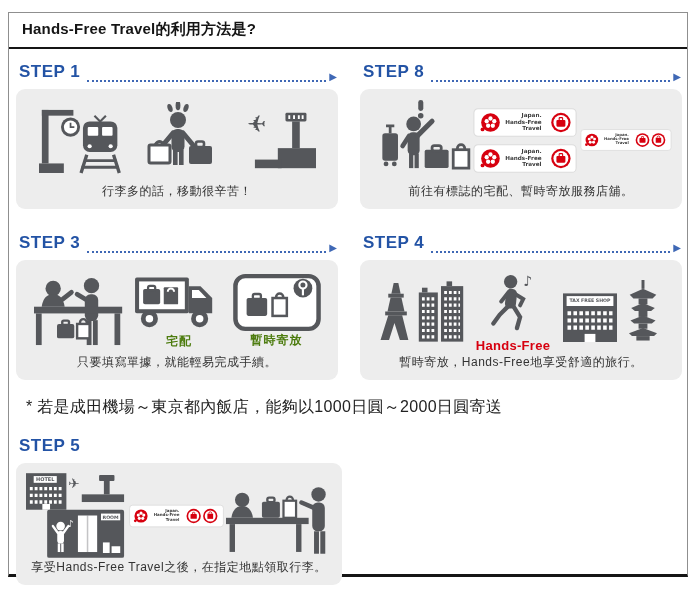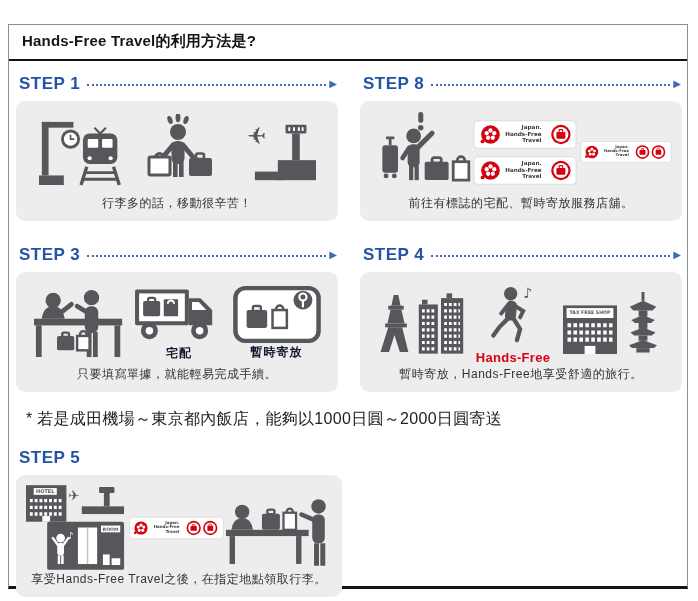--- a/index.html
+++ b/index.html
@@ -1,33 +1,33 @@
 <!DOCTYPE html>
 <html><head>
 <meta charset="utf-8">
 <style>
   html,body{margin:0;padding:0;background:#fff;}
   body{width:698px;height:601px;font-family:"Liberation Sans","DejaVu Sans",sans-serif;-webkit-font-smoothing:antialiased;}
   .frame{position:relative;width:698px;height:601px;background:#fff;}
-  .box{position:absolute;left:8px;top:24px;width:680px;height:565px;border:1px solid #8f8f8f;border-bottom:3px solid #151515;box-sizing:border-box;background:#fff;}
+  .box{position:absolute;left:8px;top:12px;width:680px;height:565px;border:1px solid #8f8f8f;border-bottom:3px solid #151515;box-sizing:border-box;background:#fff;}
   .title{margin:0;padding:7px 13px 8px;font-size:15px;font-weight:bold;color:#151515;border-bottom:2px solid #151515;letter-spacing:.2px;}
   .content{padding:13px 7px 0;}
   .grid{display:grid;grid-template-columns:322px 322px;column-gap:22px;row-gap:24px;}
-  .step-head{display:flex;align-items:center;height:20px;margin:0 1px 7px 3px;}
+  .step-head{display:flex;align-items:flex-end;height:20px;margin:0 1px 7px 3px;}
   .step-label{color:#2353a5;font-weight:bold;font-size:17px;letter-spacing:.5px;white-space:nowrap;}
   .leader{flex:1;height:0;border-top:2px dotted #3f68b5;margin:1px 3px 0 7px;}
   .arrow{color:#3f68b5;font-size:10px;line-height:1;}
   .card{background:#ededed;border-radius:9px;height:120px;display:flex;flex-direction:column;box-sizing:border-box;}
   .icons{flex:1;display:flex;align-items:center;justify-content:space-evenly;padding:8px 8px 0;}
   .cap{text-align:center;font-size:12px;color:#333;padding:0 7px 11px;letter-spacing:.5px;line-height:1.2;}
   .icon{color:#55575b;display:block;}
   .icon text{font-family:"DejaVu Sans","Liberation Sans",sans-serif;}
   .figure{display:flex;flex-direction:column;align-items:center;}
   .pair{display:flex;align-items:flex-end;gap:5px;}
-  .red-label{color:#0f172a;font-weight:bold;font-size:12px;margin-top:0;letter-spacing:1px;}
+  .red-label{color:#4d7c0f;font-weight:bold;font-size:12px;margin-top:0;letter-spacing:1px;}
   .hf-label{color:#d7000f;font-weight:bold;font-size:13px;margin-top:2px;letter-spacing:.3px;}
   .badge-stack{display:flex;flex-direction:column;gap:7px;}
   .footnote{font-size:16px;color:#222;margin:17px 0 12px 10px;letter-spacing:.3px;}
   .step5-sec{width:326px;margin-top:18px;}
   .step5-sec .card{height:122px;}
 </style>
 </head>
 <body>
 
 <div class="frame">

